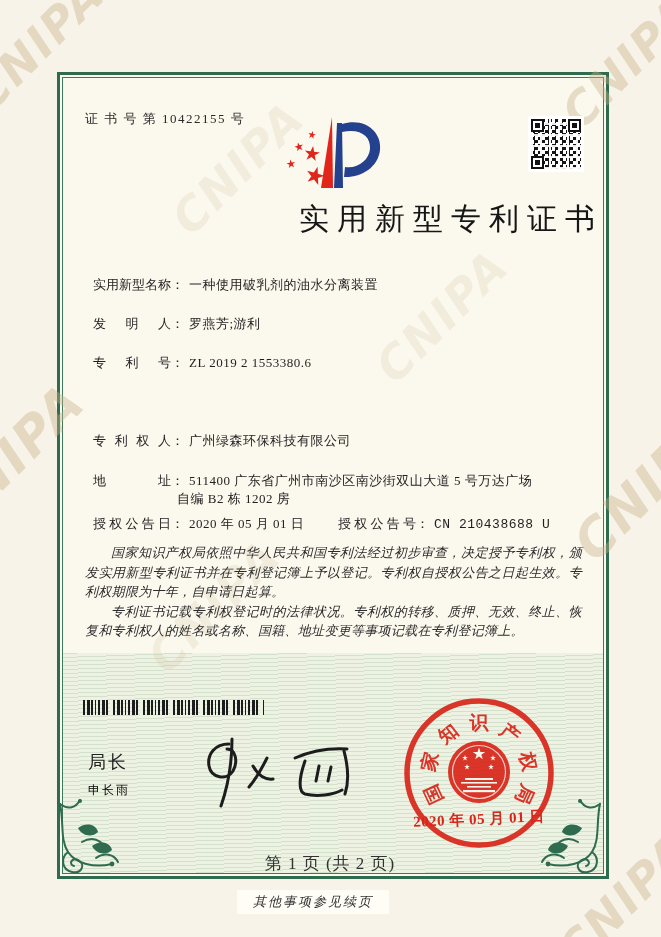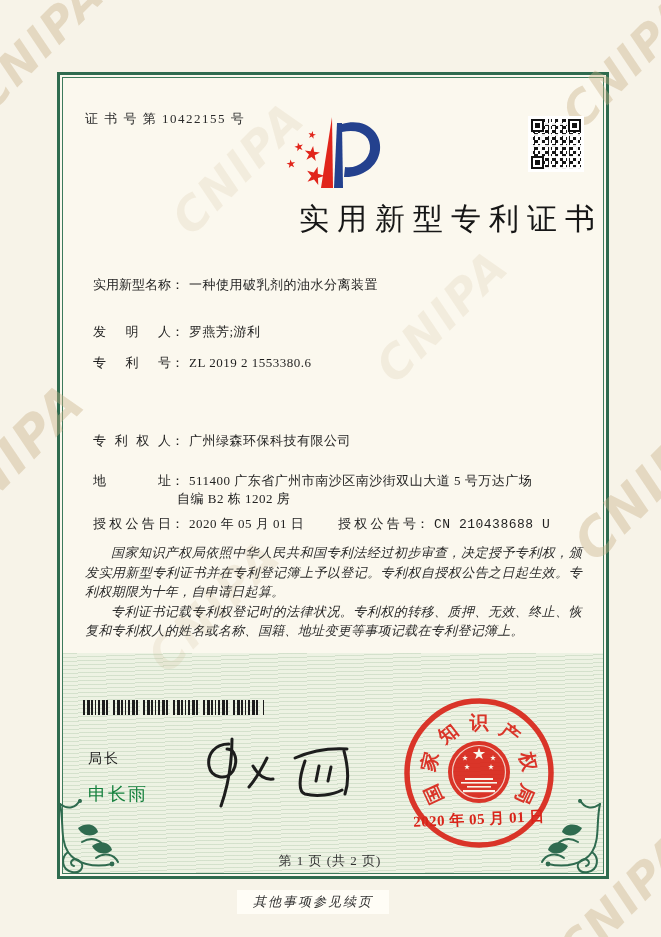--- a/index.html
+++ b/index.html
@@ -66,30 +66,30 @@
     text-align:justify;
   }
   .legal p{margin:0;text-indent:2em;}
   
   .barcode{
     position:absolute;left:83px;top:700px;width:181px;height:15px;z-index:3;
     background-image:
       repeating-linear-gradient(90deg,rgba(237,242,227,0) 0 27px,#edf2e3 27px 30px),
       repeating-linear-gradient(90deg,#1c1c1c 0 2px,rgba(0,0,0,0) 2px 4px,#1c1c1c 4px 7px,rgba(0,0,0,0) 7px 8px,#1c1c1c 8px 10px,rgba(0,0,0,0) 10px 12px,#1c1c1c 12px 13px,rgba(0,0,0,0) 13px 15px);
   }
-  .signer-title{position:absolute;left:88px;top:750px;z-index:3;font-size:14px;letter-spacing:2px;color:#222;font-family:Liberation Serif, serif;}
-  .signer-name{position:absolute;left:88px;top:782px;z-index:3;font-size:18px;letter-spacing:2px;color:#15803d;font-family:"Liberation Sans","DejaVu Sans",sans-serif;}
+  .signer-title{position:absolute;left:88px;top:750px;z-index:3;font-size:18px;letter-spacing:2px;color:#222;font-family:Liberation Serif, serif;}
+  .signer-name{position:absolute;left:88px;top:782px;z-index:3;font-size:12px;letter-spacing:2px;color:#000000;font-family:"Liberation Sans","DejaVu Sans",sans-serif;}
   .signature{position:absolute;left:195px;top:736px;z-index:3;}
   .seal{position:absolute;left:398px;top:692px;width:162px;height:162px;z-index:3;}
   .seal-date{
     position:absolute;left:392px;top:810px;width:174px;z-index:4;text-align:center;
     color:#d9251a;font-weight:bold;font-size:15px;letter-spacing:.5px;
     transform:rotate(-2.5deg);
   }
-  .page-num{position:absolute;left:57px;top:852px;width:546px;z-index:3;text-align:center;font-size:13px;letter-spacing:1px;color:#333;}
+  .page-num{position:absolute;left:57px;top:852px;width:546px;z-index:3;text-align:center;font-size:17px;letter-spacing:1px;color:#333;}
   .next-note{
     position:absolute;left:313px;top:890px;transform:translateX(-50%);z-index:3;
     background:#fffdf6;padding:3px 16px;font-size:13px;font-style:italic;letter-spacing:2px;color:#333;white-space:nowrap;
   }
 </style>
 </head>
 <body>
 
 <div class="page">
 
@@ -171,21 +171,21 @@
       <div class="finder tr"></div>
       <div class="finder bl"></div>
     </div>
   </div>
 
   <div class="title">实用新型专利证书</div>
 
   <div class="row" style="top:276px;">
     <span class="flabel">实用新型名称</span><span class="colon">：</span><span class="fvalue">一种使用破乳剂的油水分离装置</span>
   </div>
-  <div class="row" style="top:315px;margin-top:8px;">
+  <div class="row" style="top:315px;">
     <span class="flabel">发明人</span><span class="colon">：</span><span class="fvalue">罗燕芳;游利</span>
   </div>
   <div class="row" style="top:354px;">
     <span class="flabel">专利号</span><span class="colon">：</span><span class="fvalue">ZL 2019 2 1553380.6</span>
   </div>
   <div class="row" style="top:432px;">
     <span class="flabel">专利权人</span><span class="colon">：</span><span class="fvalue">广州绿森环保科技有限公司</span>
   </div>
   <div class="row" style="top:472px;">
     <span class="flabel">地址</span><span class="colon">：</span><span class="fvalue">511400 广东省广州市南沙区南沙街双山大道 5 号万达广场</span>

